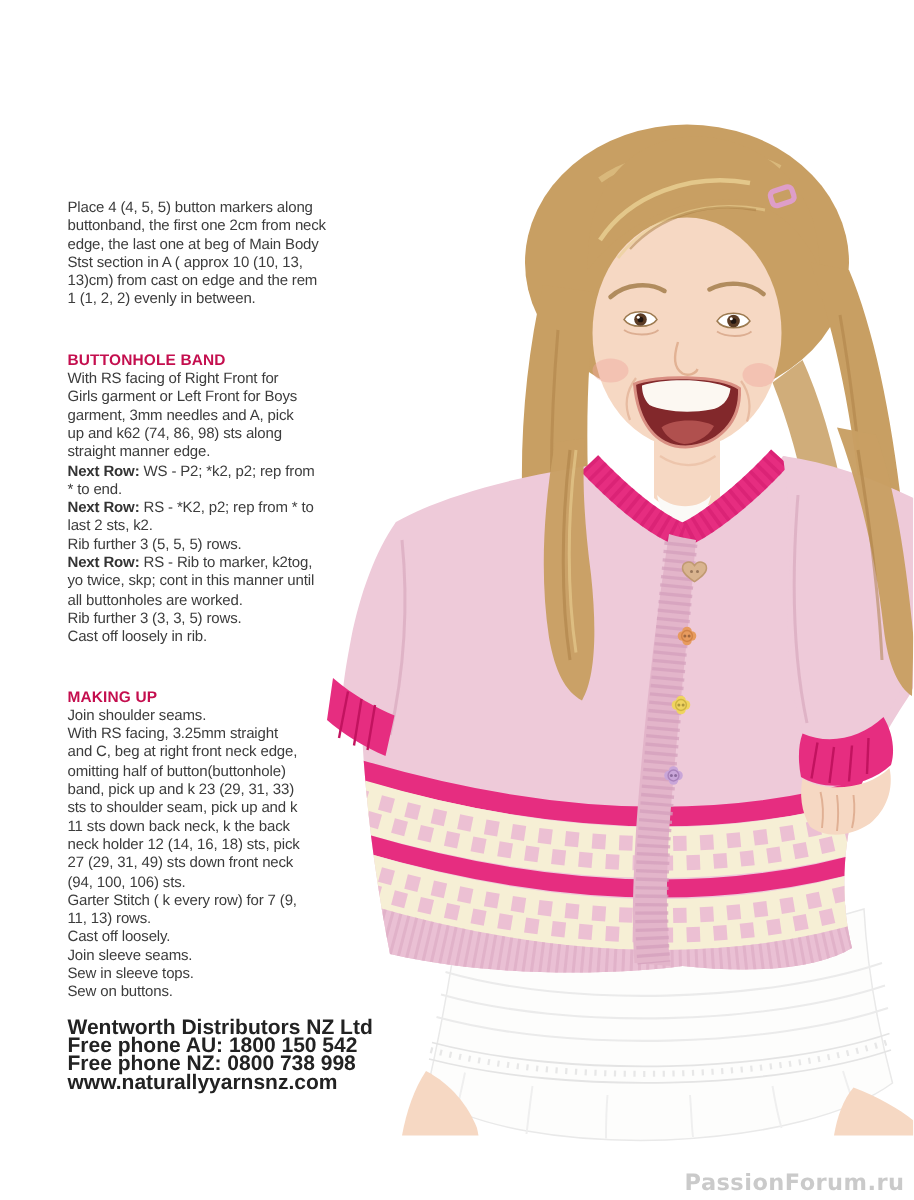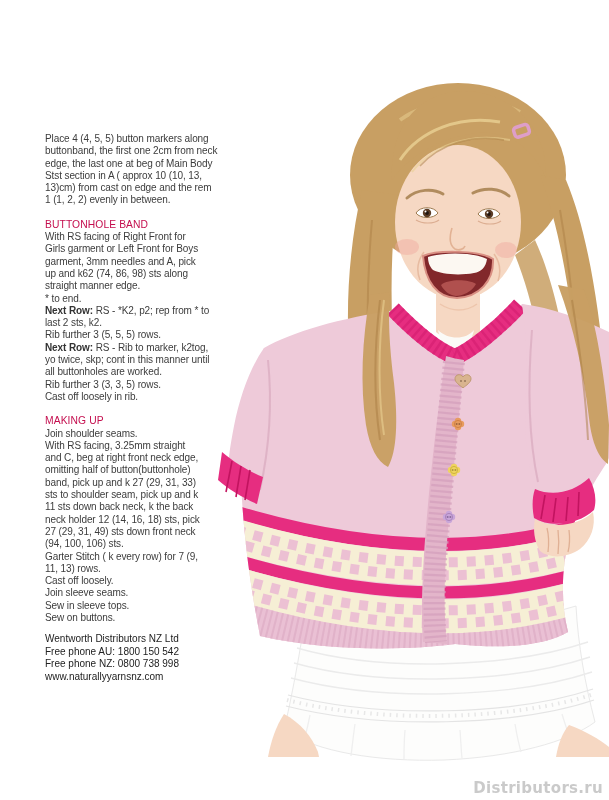--- a/index.html
+++ b/index.html
@@ -5,23 +5,23 @@
 <style>
   html,body{margin:0;padding:0}
   body{width:609px;height:800px;position:relative;overflow:hidden;background:#fff;
        font-family:"Liberation Sans",sans-serif}
   .page{position:absolute;inset:0;background:#fff}
   #illustration{position:absolute;left:0;top:0}
   #pattern-column{position:absolute;left:45px;top:133px;width:200px;
        font-size:10px;line-height:12.3px;letter-spacing:-0.1px;color:var(--body-text,#3c3c3c)}
   .pattern-line{white-space:nowrap}
   .pattern-line b{font-weight:bold;color:#333}
-  .section-heading{margin-top:12px;font-weight:normal;font-size:10.3px;letter-spacing:.1px;
+  .section-heading{margin-top:28px;font-weight:bold;font-size:10.3px;letter-spacing:.1px;
        color:var(--heading,#c40e4e);white-space:nowrap}
-  #footer-block{margin-top:9px;font-weight:normal;font-size:10px;line-height:12.4px;
+  #footer-block{margin-top:9px;font-weight:bold;font-size:14px;line-height:12.4px;
        color:var(--footer-text,#222);letter-spacing:0}
   .footer-line{white-space:nowrap}
   .watermark{position:absolute;right:6px;bottom:3px;font-family:"DejaVu Sans",sans-serif;
        font-weight:bold;font-size:15px;letter-spacing:.3px;color:var(--watermark,#c6c6c6);opacity:.92}
   
   .f-card{fill:var(--cardigan,#eecad9)} .f-cardsh{fill:var(--cardigan-shade,#e2b2c8)}
   .f-mag{fill:var(--magenta,#e62d80)}   .s-mag{stroke:var(--magenta,#e62d80)}
   .s-magdk{stroke:var(--magenta-deep,#cf1a6b)}
   .s-cream{stroke:var(--cream,#f6efd5)} .s-check{stroke:var(--check-pink,#ecc0d3)}
   .f-skin{fill:var(--skin,#f6d8c3)}     .f-hair{fill:var(--hair,#c89f63)}
@@ -209,48 +209,49 @@
       <div class="pattern-line">edge, the last one at beg of Main Body</div>
       <div class="pattern-line">Stst section in A ( approx 10 (10, 13,</div>
       <div class="pattern-line">13)cm) from cast on edge and the rem</div>
       <div class="pattern-line">1 (1, 2, 2) evenly in between.</div>
       <div class="section-heading">BUTTONHOLE BAND</div>
       <div class="pattern-line">With RS facing of Right Front for</div>
       <div class="pattern-line">Girls garment or Left Front for Boys</div>
       <div class="pattern-line">garment, 3mm needles and A, pick</div>
       <div class="pattern-line">up and k62 (74, 86, 98) sts along</div>
       <div class="pattern-line">straight manner edge.</div>
+      <div class="pattern-line"><b>Next Row:</b> WS - P2; *k2, p2; rep from</div>
       <div class="pattern-line">* to end.</div>
       <div class="pattern-line"><b>Next Row:</b> RS - *K2, p2; rep from * to</div>
       <div class="pattern-line">last 2 sts, k2.</div>
       <div class="pattern-line">Rib further 3 (5, 5, 5) rows.</div>
       <div class="pattern-line"><b>Next Row:</b> RS - Rib to marker, k2tog,</div>
       <div class="pattern-line">yo twice, skp; cont in this manner until</div>
       <div class="pattern-line">all buttonholes are worked.</div>
       <div class="pattern-line">Rib further 3 (3, 3, 5) rows.</div>
       <div class="pattern-line">Cast off loosely in rib.</div>
       <div class="section-heading">MAKING UP</div>
       <div class="pattern-line">Join shoulder seams.</div>
       <div class="pattern-line">With RS facing, 3.25mm straight</div>
       <div class="pattern-line">and C, beg at right front neck edge,</div>
       <div class="pattern-line">omitting half of button(buttonhole)</div>
-      <div class="pattern-line">band, pick up and k 27 (29, 31, 33)</div>
+      <div class="pattern-line">band, pick up and k 23 (29, 31, 33)</div>
       <div class="pattern-line">sts to shoulder seam, pick up and k</div>
       <div class="pattern-line">11 sts down back neck, k the back</div>
       <div class="pattern-line">neck holder 12 (14, 16, 18) sts, pick</div>
       <div class="pattern-line">27 (29, 31, 49) sts down front neck</div>
       <div class="pattern-line">(94, 100, 106) sts.</div>
       <div class="pattern-line">Garter Stitch ( k every row) for 7 (9,</div>
       <div class="pattern-line">11, 13) rows.</div>
       <div class="pattern-line">Cast off loosely.</div>
       <div class="pattern-line">Join sleeve seams.</div>
       <div class="pattern-line">Sew in sleeve tops.</div>
       <div class="pattern-line">Sew on buttons.</div>
       <div id="footer-block">
         <div class="footer-line">Wentworth Distributors NZ Ltd</div>
         <div class="footer-line">Free phone AU: 1800 150 542</div>
         <div class="footer-line">Free phone NZ: 0800 738 998</div>
         <div class="footer-line">www.naturallyyarnsnz.com</div>
       </div>
     </div>
 
-  <div class="watermark">Distributors.ru</div>
+  <div class="watermark">PassionForum.ru</div>
 </div>
 
 </body></html>

